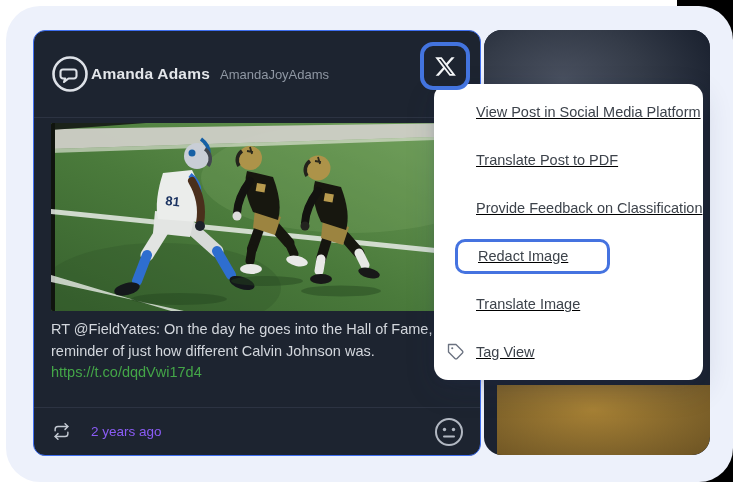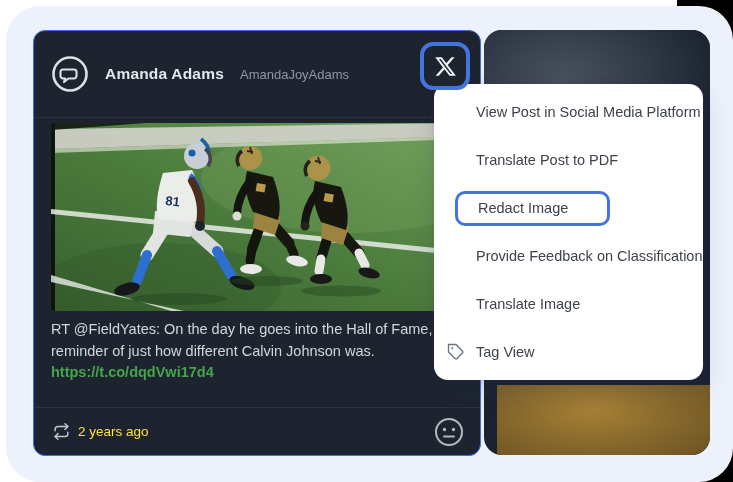--- a/index.html
+++ b/index.html
@@ -14,35 +14,35 @@
   
   .container { position:absolute; left:6px; top:6px; right:0; bottom:0;
     background:#edf1fb; border-radius:34px; z-index:1; }
 
   
   .tweet-card { position:absolute; left:33px; top:30px; width:448px; height:426px;
     background:#1d2430; border:1.5px solid #3f6ff0; border-radius:12px; z-index:4; }
   .card-header { position:absolute; left:0; top:0; width:100%; height:87px;
     display:flex; align-items:center; padding:0 17px; border-bottom:1px solid #2c3342; }
   .avatar { width:38px; height:38px; flex:0 0 38px; }
-  .author-name { margin-left:16px; font-size:15.5px; font-weight:bold; color:#e3e6ea; letter-spacing:.2px; }
-  .author-handle { margin-left:16px; font-size:13px; color:#8f97a3; }
+  .author-name { margin-left:2px; font-size:15.5px; font-weight:bold; color:#e3e6ea; letter-spacing:.2px; }
+  .author-handle { margin-left:10px; font-size:13px; color:#8f97a3; }
 
   .post-image { position:absolute; left:17px; top:92px; width:414px; height:188px;
     border-radius:2px; overflow:hidden; background:#4a7a3b; }
   .post-image svg { display:block; }
 
   .post-text { position:absolute; left:17px; top:288px; width:414px;
     font-size:14.5px; line-height:21.5px; color:#d3d7dd; }
   .post-link { display:block; margin-top:0px; font-size:14.5px; line-height:21.5px;
     color:#44a648; text-decoration:none; }
 
   .card-footer { position:absolute; left:0; bottom:0; width:100%; height:48px;
     border-top:1px solid #2c3342; display:flex; align-items:center; padding:0 15px 0 19px; }
-  .timestamp { margin-left:8px; font-size:13.5px; color:#fde047; }
+  .timestamp { margin-left:21px; font-size:13.5px; color:#8b5cf6; }
   .footer-spacer { flex:1; }
 
   
   .x-button { position:absolute; left:420px; top:42px; width:50px; height:48px;
     background:#1d2430; border:4.5px solid #4374df; border-radius:13px;
     display:flex; align-items:center; justify-content:center; z-index:6; cursor:pointer; }
 
   
   .behind-card { position:absolute; left:484px; top:30px; width:226px; height:425px;
     background:#1b2230; border-radius:18px; z-index:3; overflow:hidden; }
@@ -51,21 +51,21 @@
   .behind-gold-image { position:absolute; left:13px; right:0; bottom:0; height:70px;
     border-radius:0 0 18px 0;
     background:
       radial-gradient(130% 170% at 45% 35%, rgba(171,132,54,.95) 0%, rgba(134,104,44,.9) 35%, rgba(107,82,34,.9) 60%, rgba(66,51,24,.95) 95%),
       #5a4520; }
 
   
   .menu { position:absolute; left:434px; top:84px; width:269px; height:296px;
     background:#ffffff; border-radius:14px; z-index:5; padding:4px 0;
     box-shadow:0 10px 30px rgba(40,50,90,.16), 0 2px 8px rgba(40,50,90,.10);
-    list-style:none; }
+    list-style:none;text-decoration:underline; }
   .menu-item { position:relative; height:48px; display:flex; align-items:center;
     padding-left:42px; font-size:14.5px; color:#3d434b; white-space:nowrap; cursor:pointer; }
   .menu-item .item-icon { position:absolute; left:13px; top:50%; transform:translateY(-50%); }
   .hl-box { display:inline-flex; align-items:center; margin-left:-21px;
     padding:6px 39px 7px 20px; border:3px solid #4573e0; border-radius:10px; }
 
   .icon-stroke { stroke:#c3c9d2; fill:none; stroke-width:2; stroke-linecap:round; stroke-linejoin:round; }
 </style>
 </head>
 <body>
@@ -167,21 +167,21 @@
           <path d="M267,68 Q255,84 254,100" stroke="#131310" stroke-width="8" stroke-linecap="round" fill="none"></path>
           <circle cx="254" cy="103" r="4.5" fill="#23231f"></circle>
           <circle cx="267" cy="45" r="12.5" fill="#ad9349"></circle>
           <path d="M259,38 a11 11 0 0 0 -3,15" stroke="#23231c" stroke-width="3.5" fill="none"></path>
           <path d="M267,34 l2,7 M264,38 l6,1" stroke="#2c2a1d" stroke-width="1.8"></path>
         </g>
       </svg>
     </div>
 
     <p class="post-text">RT @FieldYates: On the day he goes into the Hall of Fame, a reminder of just how different Calvin Johnson was.</p>
-    <a class="post-link" style="position:absolute; left:17px; top:331px;font-weight:bold;" href="#">https://t.co/dqdVwi17d4</a>
+    <a class="post-link" style="position:absolute; left:17px; top:331px;" href="#">https://t.co/dqdVwi17d4</a>
 
     <div class="card-footer">
       <svg width="17" height="17" viewBox="0 0 24 24">
         <polyline points="17 1 21 5 17 9" class="icon-stroke"></polyline>
         <path d="M3 11V9a4 4 0 0 1 4-4h14" class="icon-stroke"></path>
         <polyline points="7 23 3 19 7 15" class="icon-stroke"></polyline>
         <path d="M21 13v2a4 4 0 0 1-4 4H3" class="icon-stroke"></path>
       </svg>
       <span class="timestamp">2 years ago</span>
       <div class="footer-spacer"></div>
@@ -201,28 +201,28 @@
   </div>
 
   <ul class="menu">
     <li class="menu-item">
       <span>View Post in Social Media Platform</span>
     </li>
     <li class="menu-item">
       <span>Translate Post to PDF</span>
     </li>
     <li class="menu-item">
+      <span>Provide Feedback on Classification</span>
+    </li>
+    <li class="menu-item">
       <span class="hl-box">
         <span>Redact Image</span>
       </span>
     </li>
     <li class="menu-item">
-      <span>Provide Feedback on Classification</span>
-    </li>
-    <li class="menu-item">
       <span>Translate Image</span>
     </li>
     <li class="menu-item">
       <svg class="item-icon" width="18" height="18" viewBox="0 0 24 24">
         <path d="M20.59 13.41l-7.17 7.17a2 2 0 0 1-2.83 0L2 12V2h10l8.59 8.59a2 2 0 0 1 0 2.83z" fill="none" stroke="#6b7280" stroke-width="1.8" stroke-linejoin="round"></path>
         <circle cx="7" cy="7" r="1.4" fill="#6b7280"></circle>
       </svg>
       <span>Tag View</span>
     </li>
   </ul>

